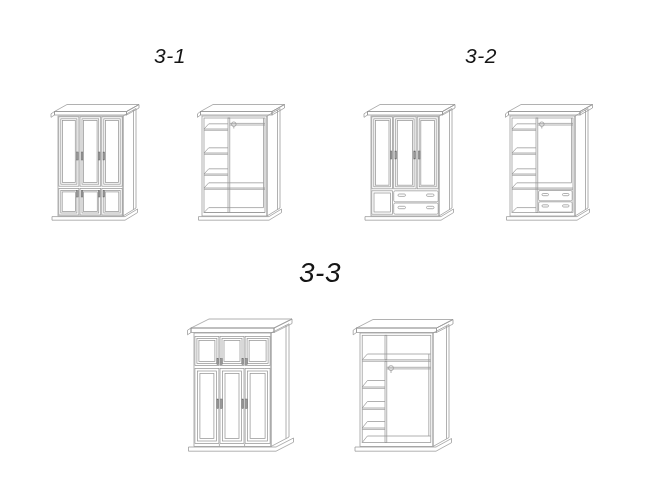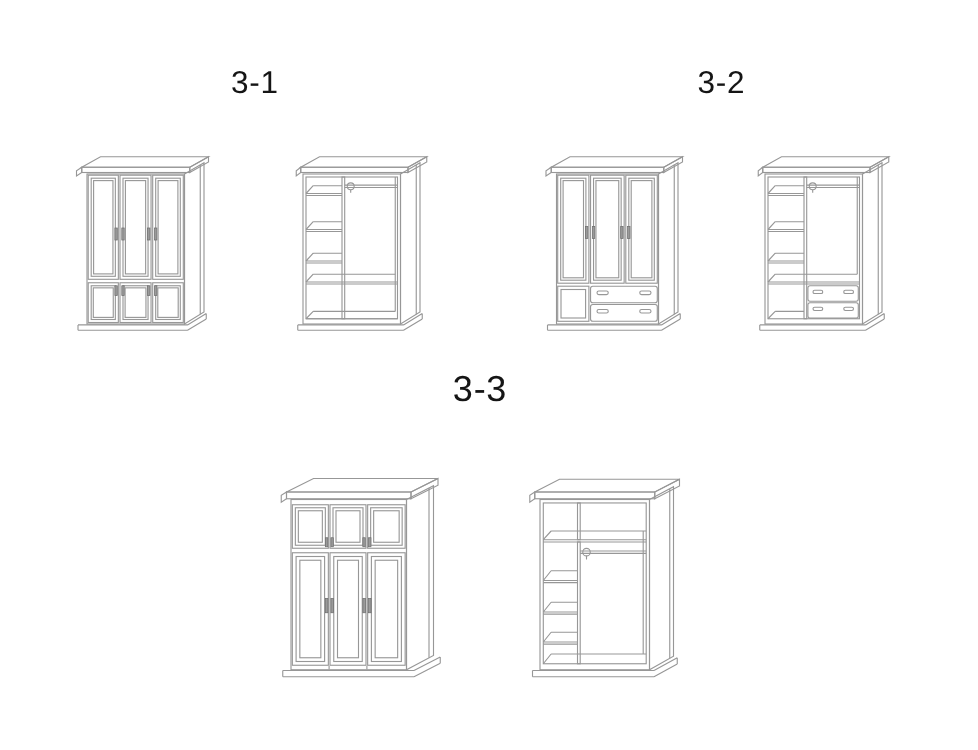--- a/index.html
+++ b/index.html
@@ -1,36 +1,36 @@
 <!DOCTYPE html>
 <html style="--bg: #ffffff; --line: #979797; --handle-fill: #9a9a9a; --handle-stroke: #6e6e6e; --label: #151515;"><head>
 <meta charset="utf-8">
 <style>
   :root{
     --bg:#ffffff; --line:#979797; --handle-fill:#9a9a9a; --handle-stroke:#6e6e6e; --label:#151515;
   }
   html,body{margin:0;padding:0;}
   #page{position:relative;width:652px;height:500px;background:var(--bg);
-        font-family:"Liberation Sans", sans-serif;overflow:hidden;}
+        font-family:"Liberation Sans", sans-serif;overflow:hidden;font-style:italic;}
   .dlabel{position:absolute;width:60px;height:24px;text-align:center;
           font-size:21px;color:var(--label);letter-spacing:0.5px;}
   .fig{position:absolute;}
   svg{display:block;overflow:visible;}
   svg *{stroke:var(--line);stroke-width:0.75;fill:none;}
   svg .handle{fill:var(--handle-fill);stroke:var(--handle-stroke);stroke-width:0.5;}
   svg .pill{stroke:var(--line);fill:none;}
 </style>
 </head>
 <body>
 
 <div id="page">
 
   <div class="dlabel" style="left:140px;top:44px;">3-1</div>
   <div class="dlabel" style="left:451px;top:44px;text-align:center;">3-2</div>
-  <div class="dlabel" style="left:290px;top:246px;font-size:24px;">3-3</div>
+  <div class="dlabel" style="left:290px;top:257px;font-size:28px;">3-3</div>
 
   <div class="fig" style="left:48px;top:99px;">
     <svg width="95" height="132" viewBox="0 0 95 132">
       <g>
         <rect x="6.5" y="12.5" width="72" height="3.5"></rect>
         <polygon points="6.5,12.5 78.5,12.5 91,5.5 19,5.5"></polygon>
         <polygon points="78.5,16 91,9 91,5.5 78.5,12.5"></polygon>
         <polygon points="6.5,12.5 3,14.8 3,18.3 6.5,16"></polygon>
       </g>
       <g>

